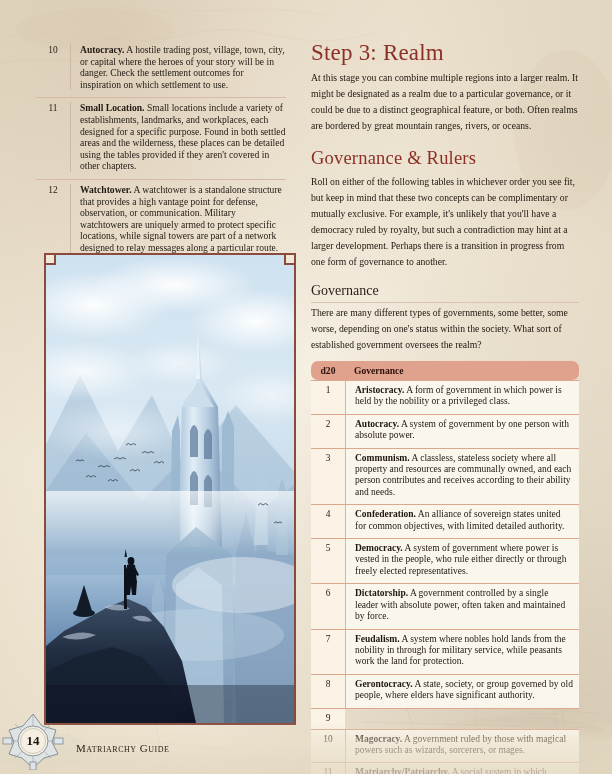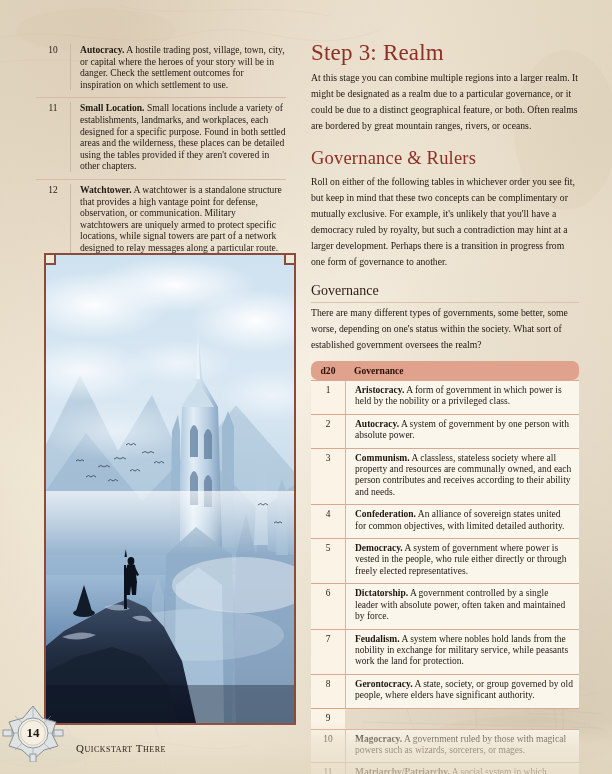--- a/index.html
+++ b/index.html
@@ -79,21 +79,21 @@
   
   .footer-band{
     position:absolute;left:0;bottom:0;width:612px;height:52px;
     background:linear-gradient(180deg,rgba(232,223,203,.0) 0%, rgba(232,222,200,.55) 40%, rgba(226,215,191,.75) 100%);
   }
   .footer-label{
     position:absolute;left:76px;bottom:20px;
     font-size:11px;letter-spacing:.5px;color:#2e2218;
     font-variant:small-caps;
   }
-  .compass{position:absolute;left:2px;bottom:12px;width:62px;height:58px;}
+  .compass{position:absolute;left:2px;bottom:4px;width:62px;height:58px;}
   .compass .pgnum{
     position:absolute;left:0;top:0;width:62px;height:58px;
     display:flex;align-items:center;justify-content:center;
     font-size:13px;color:#1d1610;font-weight:bold;
   }
 </style>
 </head>
 <body>
 
 <div class="page">
@@ -325,21 +325,21 @@
       <div class="grow">
         <div class="gnum">5</div>
         <div class="gtxt"><b>Democracy.</b><span> A system of government where power is vested in the people, who rule either directly or through freely elected representatives.</span></div>
       </div>
       <div class="grow">
         <div class="gnum">6</div>
         <div class="gtxt"><b>Dictatorship.</b><span> A government controlled by a single leader with absolute power, often taken and maintained by force.</span></div>
       </div>
       <div class="grow">
         <div class="gnum">7</div>
-        <div class="gtxt"><b>Feudalism.</b><span> A system where nobles hold lands from the nobility in exchange for military service, while peasants work the land for protection.</span></div>
+        <div class="gtxt"><b>Feudalism.</b><span> A system where nobles hold lands from the nobility in through for military service, while peasants work the land for protection.</span></div>
       </div>
       <div class="grow">
         <div class="gnum">8</div>
         <div class="gtxt"><b>Gerontocracy.</b><span> A state, society, or group governed by old people, where elders have significant authority.</span></div>
       </div>
       <div class="grow">
         <div class="gnum">9</div>
       </div>
       <div class="grow">
         <div class="gnum">10</div>
@@ -368,15 +368,15 @@
       </g>
       <circle cx="31" cy="29" r="15" fill="#f4efe2" stroke="#8b959c" stroke-width="1"></circle>
       <circle cx="31" cy="29" r="12.5" fill="none" stroke="#c0b9a6" stroke-width=".7"></circle>
       <rect x="52" y="26" width="9" height="6" fill="#dfe4e6" stroke="#7e8a93" stroke-width=".8"></rect>
       <rect x="1" y="26" width="9" height="6" fill="#dfe4e6" stroke="#7e8a93" stroke-width=".8"></rect>
       <rect x="28" y="50" width="6" height="8" fill="#dfe4e6" stroke="#7e8a93" stroke-width=".8"></rect>
     </svg>
     <div class="pgnum">14</div>
   </div>
 
-  <div class="footer-label">Quickstart There</div>
+  <div class="footer-label">Matriarchy Guide</div>
 
 </div>
 
 </body></html>

